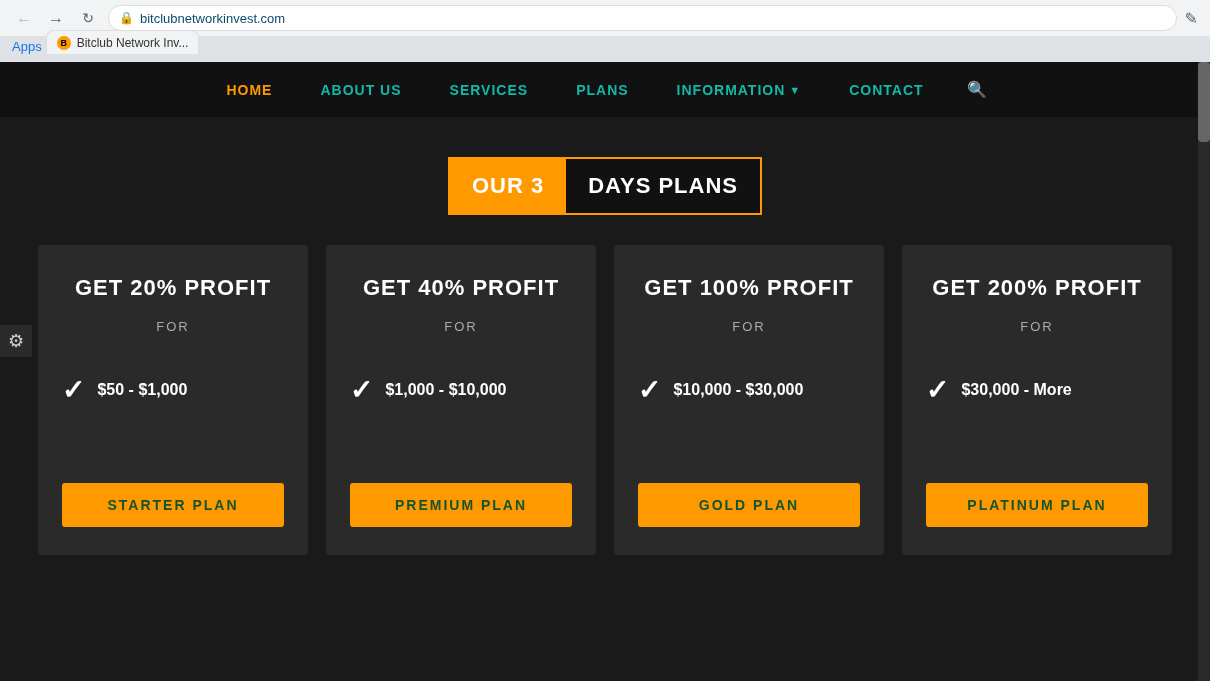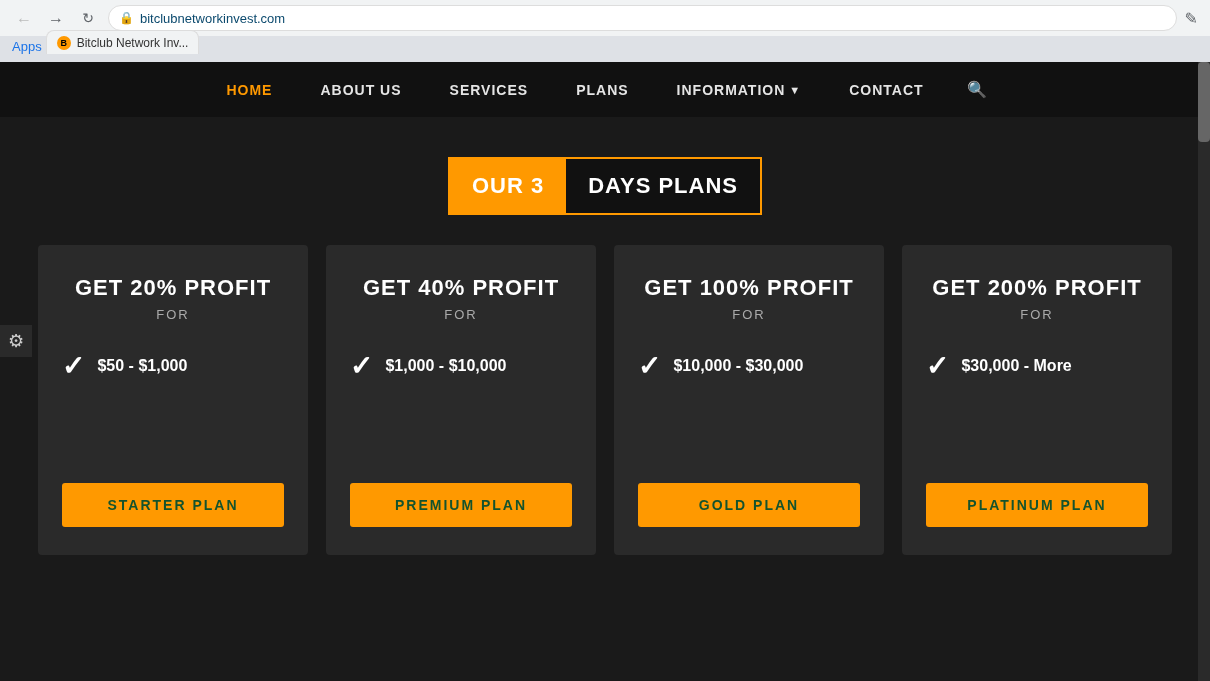--- a/index.html
+++ b/index.html
@@ -71,21 +71,21 @@
     
     .nav {
       background: #111;
       display: flex;
       justify-content: center;
       align-items: center;
       height: 55px;
       gap: 40px;
     }
     .nav-item {
-      color: #e5e5e5;
+      color: #14b8a6;
       font-size: 14px;
       font-weight: bold;
       letter-spacing: 1px;
       cursor: pointer;
       text-decoration: none;
       padding: 0 4px;
     }
     .nav-item.active { color: #f90; }
     .nav-item.info-dropdown { display: flex; align-items: center; gap: 4px; }
     .search-icon-nav { color: #ccc; font-size: 16px; cursor: pointer; }
@@ -130,21 +130,21 @@
     }
     .plan-card {
       background: #2a2a2a;
       border-radius: 4px;
       width: 270px;
       min-height: 310px;
       padding: 30px 24px 28px;
       display: flex;
       flex-direction: column;
       align-items: flex-start;
-      gap: 0;
+      gap: 12px;
     }
     .plan-profit {
       color: #fff;
       font-size: 22px;
       font-weight: bold;
       letter-spacing: 1px;
       margin-bottom: 6px;
       text-align: center;
       width: 100%;
     }

